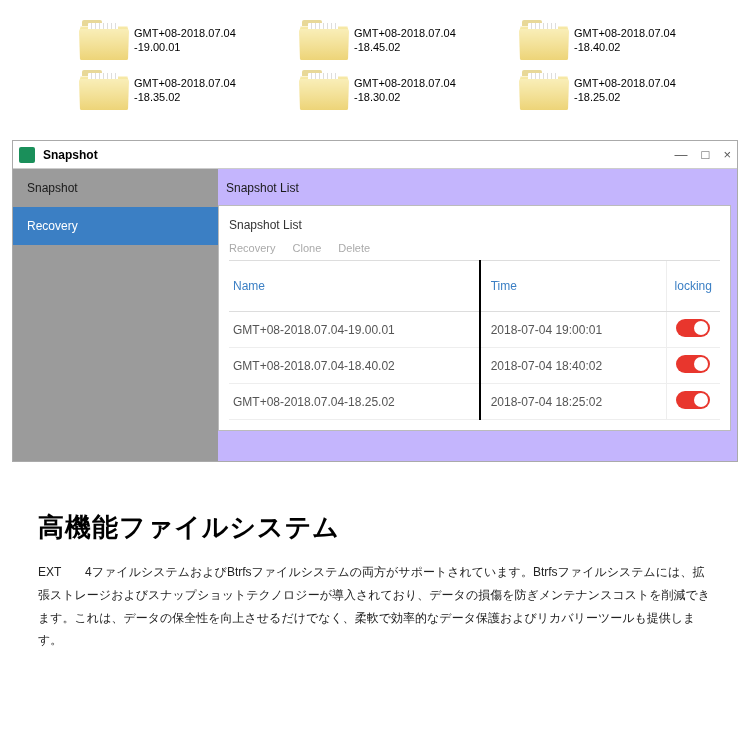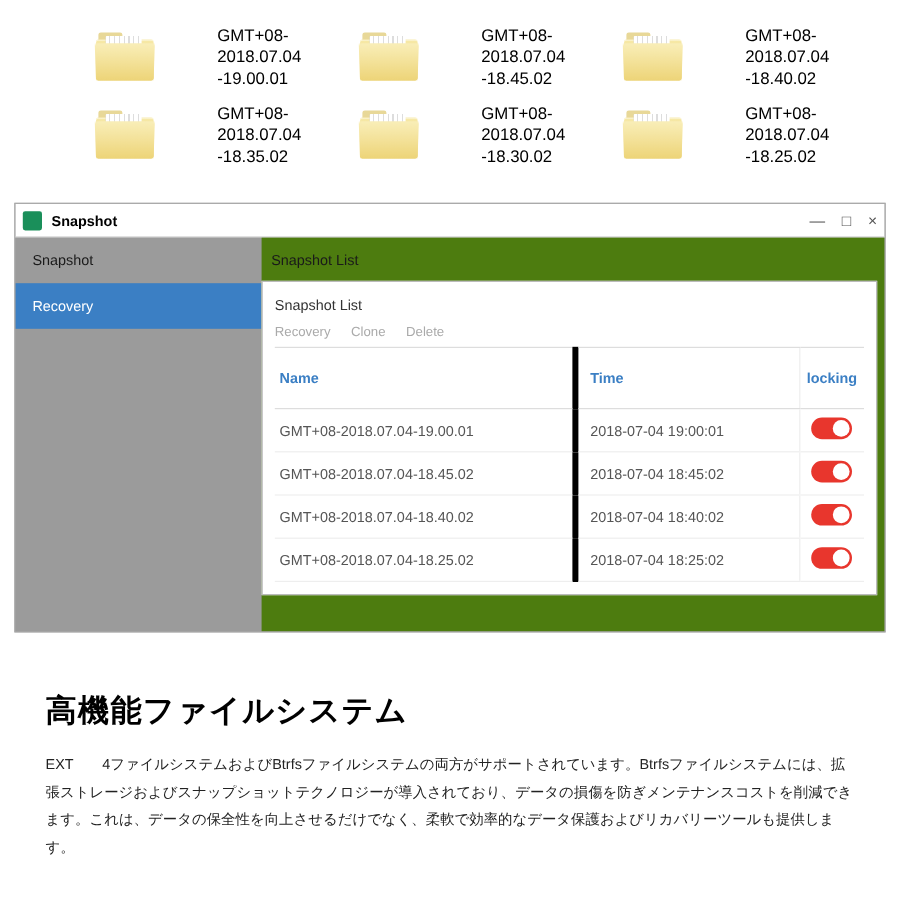--- a/index.html
+++ b/index.html
@@ -6,46 +6,46 @@
   body { font-family: Arial, "Hiragino Sans", "Meiryo", sans-serif; background: #fff; width: 750px; }
 
   
   .folders { display: grid; grid-template-columns: repeat(3, 1fr); gap: 10px 20px; padding: 20px 30px 30px 80px; }
   .folder { display: flex; align-items: center; gap: 6px; }
   .folder-icon { width: 48px; height: 40px; position: relative; flex-shrink: 0; }
   .folder-icon::before { content: ""; position: absolute; top: 0; left: 2px; width: 20px; height: 8px; background: #e8d898; border-radius: 2px 2px 0 0; }
   .folder-icon::after { content: ""; position: absolute; top: 6px; left: 0; right: 0; bottom: 0; background: linear-gradient(to bottom, #f7e9a8, #e8d070); border-radius: 2px; box-shadow: inset 0 1px 0 rgba(255,255,255,.5); }
   .folder-pages { position: absolute; top: 3px; left: 8px; width: 30px; height: 32px; background: repeating-linear-gradient(to right, #fff 0 3px, #ddd 3px 4px); z-index: 1; border-radius: 1px; }
   .folder-front { position: absolute; top: 10px; left: 0; right: 0; bottom: 0; background: linear-gradient(to bottom, #f9eeb8, #edd478); border-radius: 2px; z-index: 2; transform: perspective(100px) rotateX(-8deg); transform-origin: bottom; }
-  .folder-label { font-size: 14px; color: #000; line-height: 1.3; margin-left: 47px; }
+  .folder-label { font-size: 11px; color: #000; line-height: 1.3; }
 
   
   .app { margin: 0 12px 30px 12px; border: 1px solid #aaa; background: #9b9b9b; }
   .titlebar { display: flex; align-items: center; background: #fff; height: 28px; padding: 0 6px; border-bottom: 1px solid #ccc; }
   .titlebar .app-icon { width: 16px; height: 16px; background: #1a8f5a; margin-right: 8px; border-radius: 2px; }
   .titlebar .title { font-size: 12px; font-weight: bold; flex: 1; }
   .titlebar .winbtns { display: flex; gap: 14px; font-size: 13px; color: #555; }
   .titlebar .winbtns span { cursor: default; }
 
   .app-body { display: flex; }
   .sidebar { width: 205px; background: #9b9b9b; }
   .side-item { padding: 12px 14px; font-size: 12px; color: #1a1a1a; }
   .side-item.active { background: #3b7fc4; color: #fff; }
 
-  .content { flex: 1; background: #4d7c0f; padding: 6px 6px 30px 0; }
+  .content { flex: 1; background: #c4b5fd; padding: 6px 6px 30px 0; }
   .panel-title { font-size: 12px; color: #1a1a1a; padding: 6px 8px 10px 8px; }
   .list-box { background: #fff; border: 1px solid #bbb; padding: 8px 10px 10px 10px; }
   .list-title { font-size: 12px; color: #333; padding: 4px 0 10px 0; }
   .list-actions { font-size: 11px; color: #aaa; padding-bottom: 6px; }
   .list-actions span { margin-right: 14px; }
 
   table { width: 100%; border-collapse: collapse; font-size: 12px; }
-  th { text-align: left; color: #3b7fc4; font-weight: bold; padding: 18px 4px; border-top: 1px solid #ddd; border-bottom: 1px solid #ddd; }
+  th { text-align: left; color: #3b7fc4; font-weight: normal; padding: 18px 4px; border-top: 1px solid #ddd; border-bottom: 1px solid #ddd; }
   td { padding: 7px 4px; border-bottom: 1px solid #eee; color: #555; }
-  th:nth-child(2), td:nth-child(2) { border-left: 5px solid #000000; padding-left: 10px; }
+  th:nth-child(2), td:nth-child(2) { border-left: 2px solid #000000; padding-left: 10px; }
   th:nth-child(3), td:nth-child(3) { border-left: 1px solid #eee; text-align: center; width: 54px; margin-top: 21px; }
 
   .toggle { display: inline-block; width: 34px; height: 18px; background: #e8362d; border-radius: 9px; position: relative; }
   .toggle::after { content: ""; position: absolute; right: 2px; top: 2px; width: 14px; height: 14px; background: #fff; border-radius: 50%; }
 
   
   .article { padding: 0 38px 30px 38px; }
   .article h2 { font-size: 26px; font-weight: 800; margin-bottom: 16px; letter-spacing: 1px; margin-top: 48px; }
   .article p { font-size: 12px; line-height: 1.9; color: #222; }
 </style>
@@ -129,25 +129,20 @@
               <th>locking</th>
             </tr>
           </thead>
           <tbody id="snapshot-rows">
               <tr>
                 <td>GMT+08-2018.07.04-19.00.01</td>
                 <td>2018-07-04 19:00:01</td>
                 <td><span class="toggle"></span></td>
               </tr>
               <tr>
-                <td>GMT+08-2018.07.04-18.45.02</td>
-                <td>2018-07-04 18:45:02</td>
-                <td><span class="toggle"></span></td>
-              </tr>
-              <tr>
                 <td>GMT+08-2018.07.04-18.40.02</td>
                 <td>2018-07-04 18:40:02</td>
                 <td><span class="toggle"></span></td>
               </tr>
               <tr>
                 <td>GMT+08-2018.07.04-18.25.02</td>
                 <td>2018-07-04 18:25:02</td>
                 <td><span class="toggle"></span></td>
               </tr>
             </tbody>

